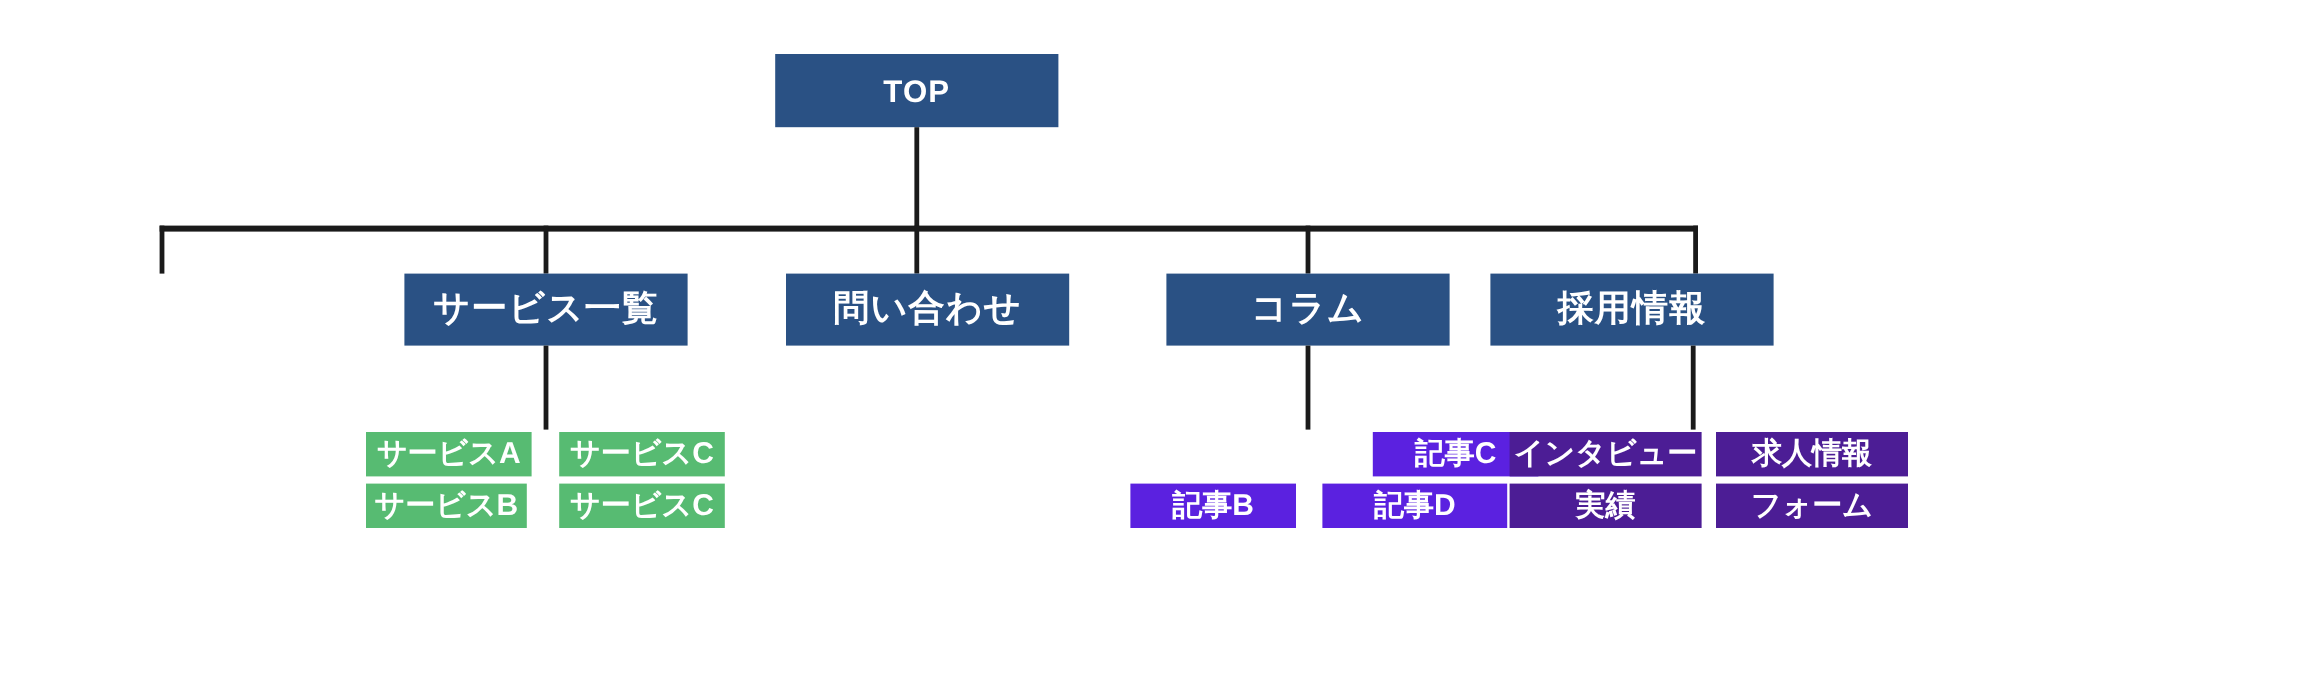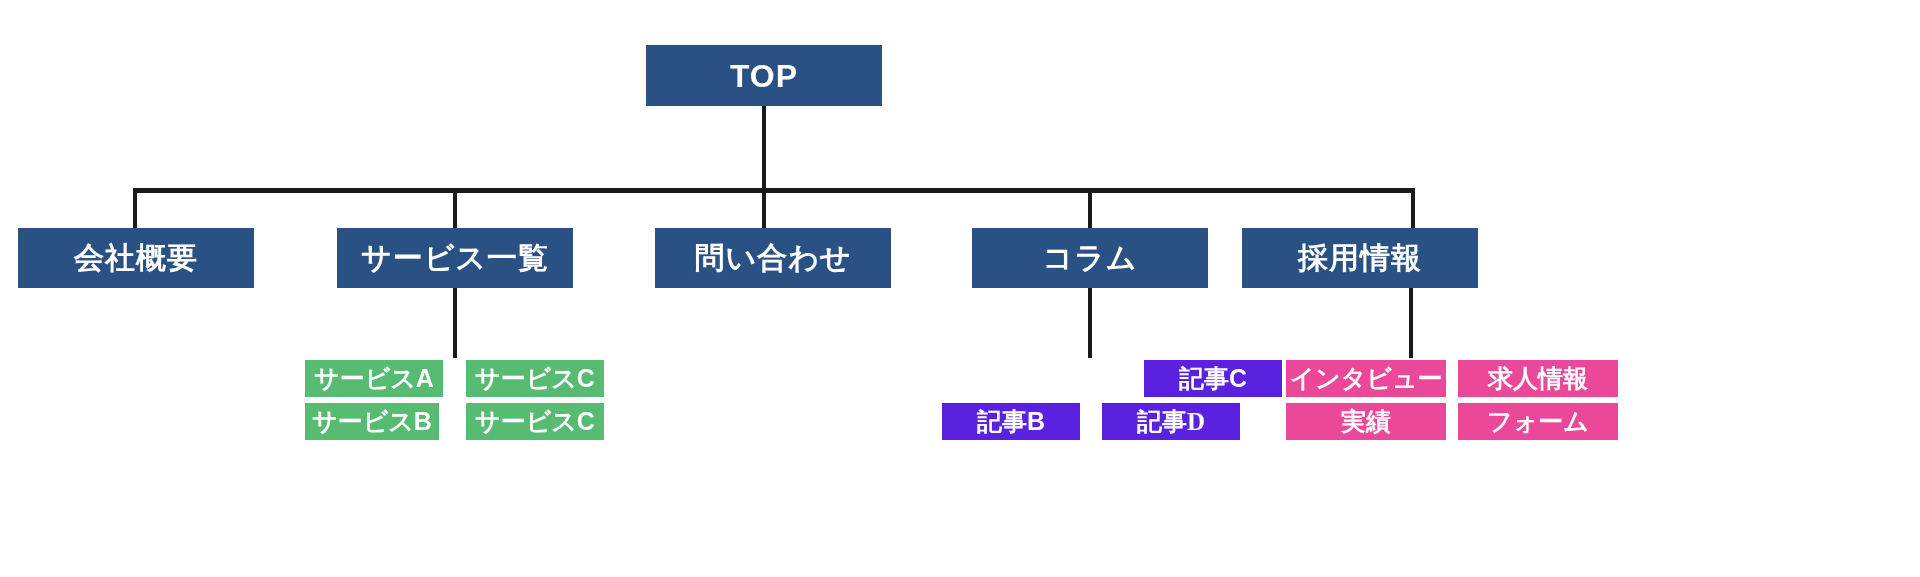--- a/index.html
+++ b/index.html
@@ -18,39 +18,39 @@
     font-weight:bold;
     box-sizing:border-box;
     text-align:center;
     white-space:nowrap;
     line-height:1;
   }
 
   
   .node.root{
     background:#2A5184;
-    font-size:32px;
+    font-size:26px;
     letter-spacing:1px;
   }
 
   
   .node.l2{
     background:#2A5184;
     font-size:30px;
     letter-spacing:1px;
   }
 
   
   .node.leaf{
     font-size:25px;
     letter-spacing:0px;
   }
   .node.leaf.green{ background:#57BB72; }
   .node.leaf.purple{ background:#5B21E0; }
-  .node.leaf.orange{ background:#ec4899;margin-left:28px; }
+  .node.leaf.orange{ background:#4c1d95; }
 
   
   .conn{position:absolute;background:#1a1a1a;}
   .conn.v{width:3px;}
   .conn.h{height:3px;}
 </style>
 </head>
 <body>
 
 <div id="stage">
@@ -60,41 +60,40 @@
   <div class="conn v" style="left:762px;top:106px;width:4px;height:85px;"></div>
 
   <div class="conn h" style="left:133px;top:188px;width:1282px;height:5px;"></div>
 
   <div class="conn v" style="left:133px;top:188px;width:4px;height:40px;"></div>
   <div class="conn v" style="left:453px;top:188px;width:4px;height:40px;"></div>
   <div class="conn v" style="left:762px;top:188px;width:4px;height:40px;"></div>
   <div class="conn v" style="left:1088px;top:188px;width:4px;height:40px;"></div>
   <div class="conn v" style="left:1411px;top:188px;width:4px;height:40px;"></div>
 
-  <div class="node l2" style="left:18px;top:228px;width:236px;height:60px;">会社概要</div>
 
   <div class="node l2" style="left:655px;top:228px;width:236px;height:60px;">問い合わせ</div>
 
   <div class="node l2" style="left:337px;top:228px;width:236px;height:60px;">サービス一覧</div>
 
   <div class="node l2" style="left:972px;top:228px;width:236px;height:60px;">コラム</div>
 
   <div class="node l2" style="left:1242px;top:228px;width:236px;height:60px;">採用情報</div>
 
   <div class="conn v" style="left:453px;top:288px;width:4px;height:70px;"></div>
   <div class="conn v" style="left:1088px;top:288px;width:4px;height:70px;"></div>
   <div class="conn v" style="left:1409px;top:288px;width:4px;height:70px;"></div>
 
   <div class="node leaf green" style="left:305px;top:360px;width:138px;height:37px;">サービスA</div>
   <div class="node leaf green" style="left:305px;top:403px;width:134px;height:37px;">サービスB</div>
   <div class="node leaf green" style="left:466px;top:360px;width:138px;height:37px;">サービスC</div>
   <div class="node leaf green" style="left:466px;top:403px;width:138px;height:37px;">サービスC</div>
 
   <div class="node leaf purple" style="left:942px;top:403px;width:138px;height:37px;">記事B</div>
   <div class="node leaf purple" style="left:1144px;top:360px;width:138px;height:37px;">記事C</div>
-  <div class="node leaf purple" style="left:1102px;top:403px;width:138px;height:37px;font-family:Liberation Serif, serif;">記事D</div>
+  <div class="node leaf purple" style="left:1102px;top:403px;width:154px;height:37px;">記事D</div>
 
   <div class="node leaf orange" style="left:1258px;top:360px;width:160px;height:37px;">インタビュー</div>
   <div class="node leaf orange" style="left:1258px;top:403px;width:160px;height:37px;">実績</div>
   <div class="node leaf orange" style="left:1430px;top:360px;width:160px;height:37px;">求人情報</div>
   <div class="node leaf orange" style="left:1430px;top:403px;width:160px;height:37px;">フォーム</div>
 
 </div>
 
 </body></html>

